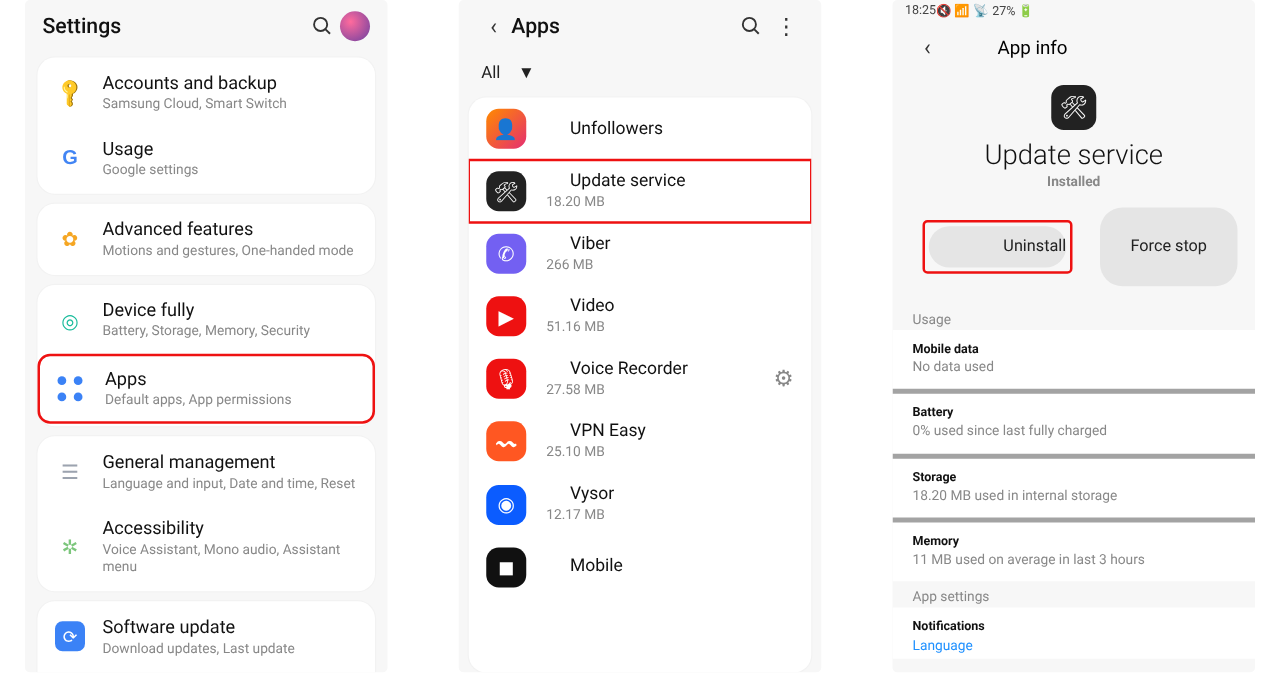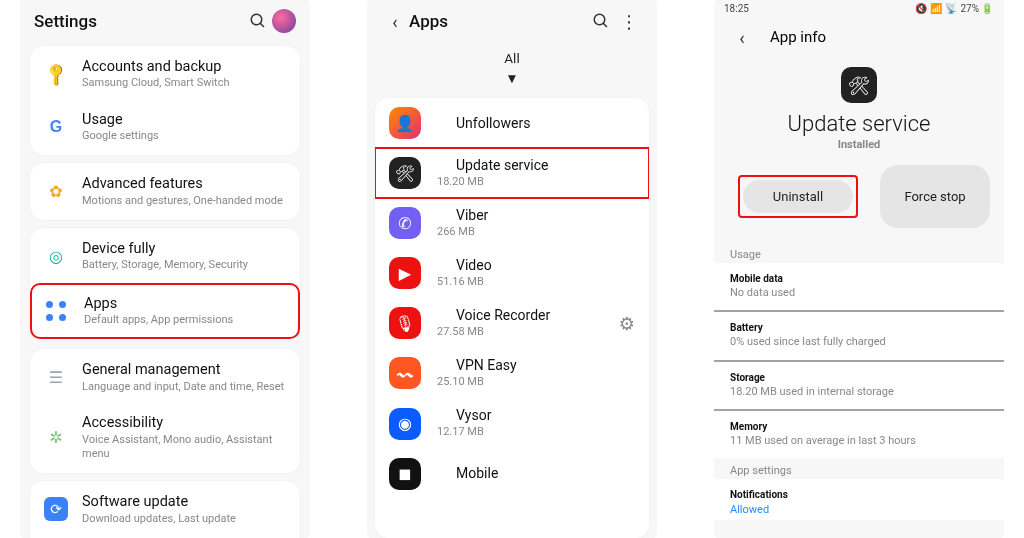--- a/index.html
+++ b/index.html
@@ -24,43 +24,43 @@
   .ic-adv{ color:#f5a623; }
   .ic-dev{ color:#1abc9c; }
   .ic-apps{ display:grid; grid-template-columns: 1fr 1fr; gap:2px; }
   .ic-apps i{ width:7px;height:7px;border-radius:50%; background:#3b82f6; display:block;}
   .ic-gen{ color:#9ca3af; }
   .ic-acc{ color:#7cc67c; }
   .ic-upd{ background:#3b82f6; color:#fff; border-radius:6px; font-size:14px;}
   .avatar { width:24px;height:24px;border-radius:50%; background: radial-gradient(circle at 35% 35%, #ff6b9d, #6b3fa0); }
 
   
-  .filter { padding: 8px 18px 12px; font-size:13.5px; color:#222; display:flex; align-items:center; gap:4px;flex-direction:column; }
+  .filter { padding: 8px 18px 12px; font-size:13.5px; color:#222; display:flex; align-items:center; gap:14px; }
   .appic { width:32px; height:32px; border-radius:10px; display:flex; align-items:center; justify-content:center; font-size:16px; color:#fff; flex-shrink:0;}
   .gearbtn { color:#888; font-size:18px; }
   .p2 .row { padding: 9px 14px; gap:16px; }
   .p2 .t { font-size: 14px; margin-left: 19px; }
   .hl2 { outline: 2px solid #e11; outline-offset:-1px; border-radius:0;}
 
   
-  .status { display:flex; justify-content:space-between; font-size:10px; color:#444; padding:3px 10px; }
+  .status { display:flex; font-size:10px; color:#444; padding:3px 10px; }
   .p3top { display:flex; align-items:center; gap:14px; padding: 6px 14px 4px; }
-  .p3top .ti { font-size:15px; }
+  .p3top .ti { font-size:15px;margin-left:28px; }
   .appbig { width:36px;height:36px; border-radius:10px; background:#222; display:flex;align-items:center;justify-content:center; margin: 12px auto 8px; color:#fff; font-size:18px;}
   .appname { text-align:center; font-size:22px; font-weight:300; color:#111; }
   .inst { text-align:center; font-size:11px; color:#888; margin-top:2px;font-weight:bold; }
   .btnrow { display:flex; gap:12px; padding: 14px 14px; }
   .pillbtn { flex:1; background:#e5e5e5; border:none; border-radius:18px; padding:9px 0; font-size:13px; color:#222; cursor:pointer;}
   .hl3 { border:2px solid #e11; padding:3px; border-radius:4px; margin: 10px 10px 10px; }
-  .hl3 .pillbtn { margin:0; }
+  .hl3 .pillbtn { margin:0;text-align:right; }
   .sect { font-size:11px; color:#888; padding: 6px 16px 2px; }
   .list3 .row { padding: 10px 16px; }
   .list3 .t { font-size:10px;font-weight:bold; }
   .list3 { background:#fff; }
-  .list3 .row + .row { border-top:2px solid #a3a3a3; }
+  .list3 .row + .row { border-top:4px solid #a3a3a3; }
   .allowed{ font-size:11px; color:#1e90ff; padding:0 16px 4px;}
 </style>
 </head>
 <body>
 
 <div class="phone">
   <div class="topbar">
     <span class="title">Settings</span>
     <span class="icnbtn">
       <svg width="18" height="18" viewBox="0 0 24 24" fill="none" stroke="#333" stroke-width="2">
@@ -277,15 +277,15 @@
     </div>
   </div>
 
   <div class="sect">App settings</div>
   <div class="list3">
     <div class="row" style="padding-bottom:2px;">
       <div class="txt">
           <div class="t">Notifications</div>
         </div>
     </div>
-    <div class="allowed">Allowed</div>
+    <div class="allowed">Language</div>
   </div>
 </div>
 
 </body></html>

